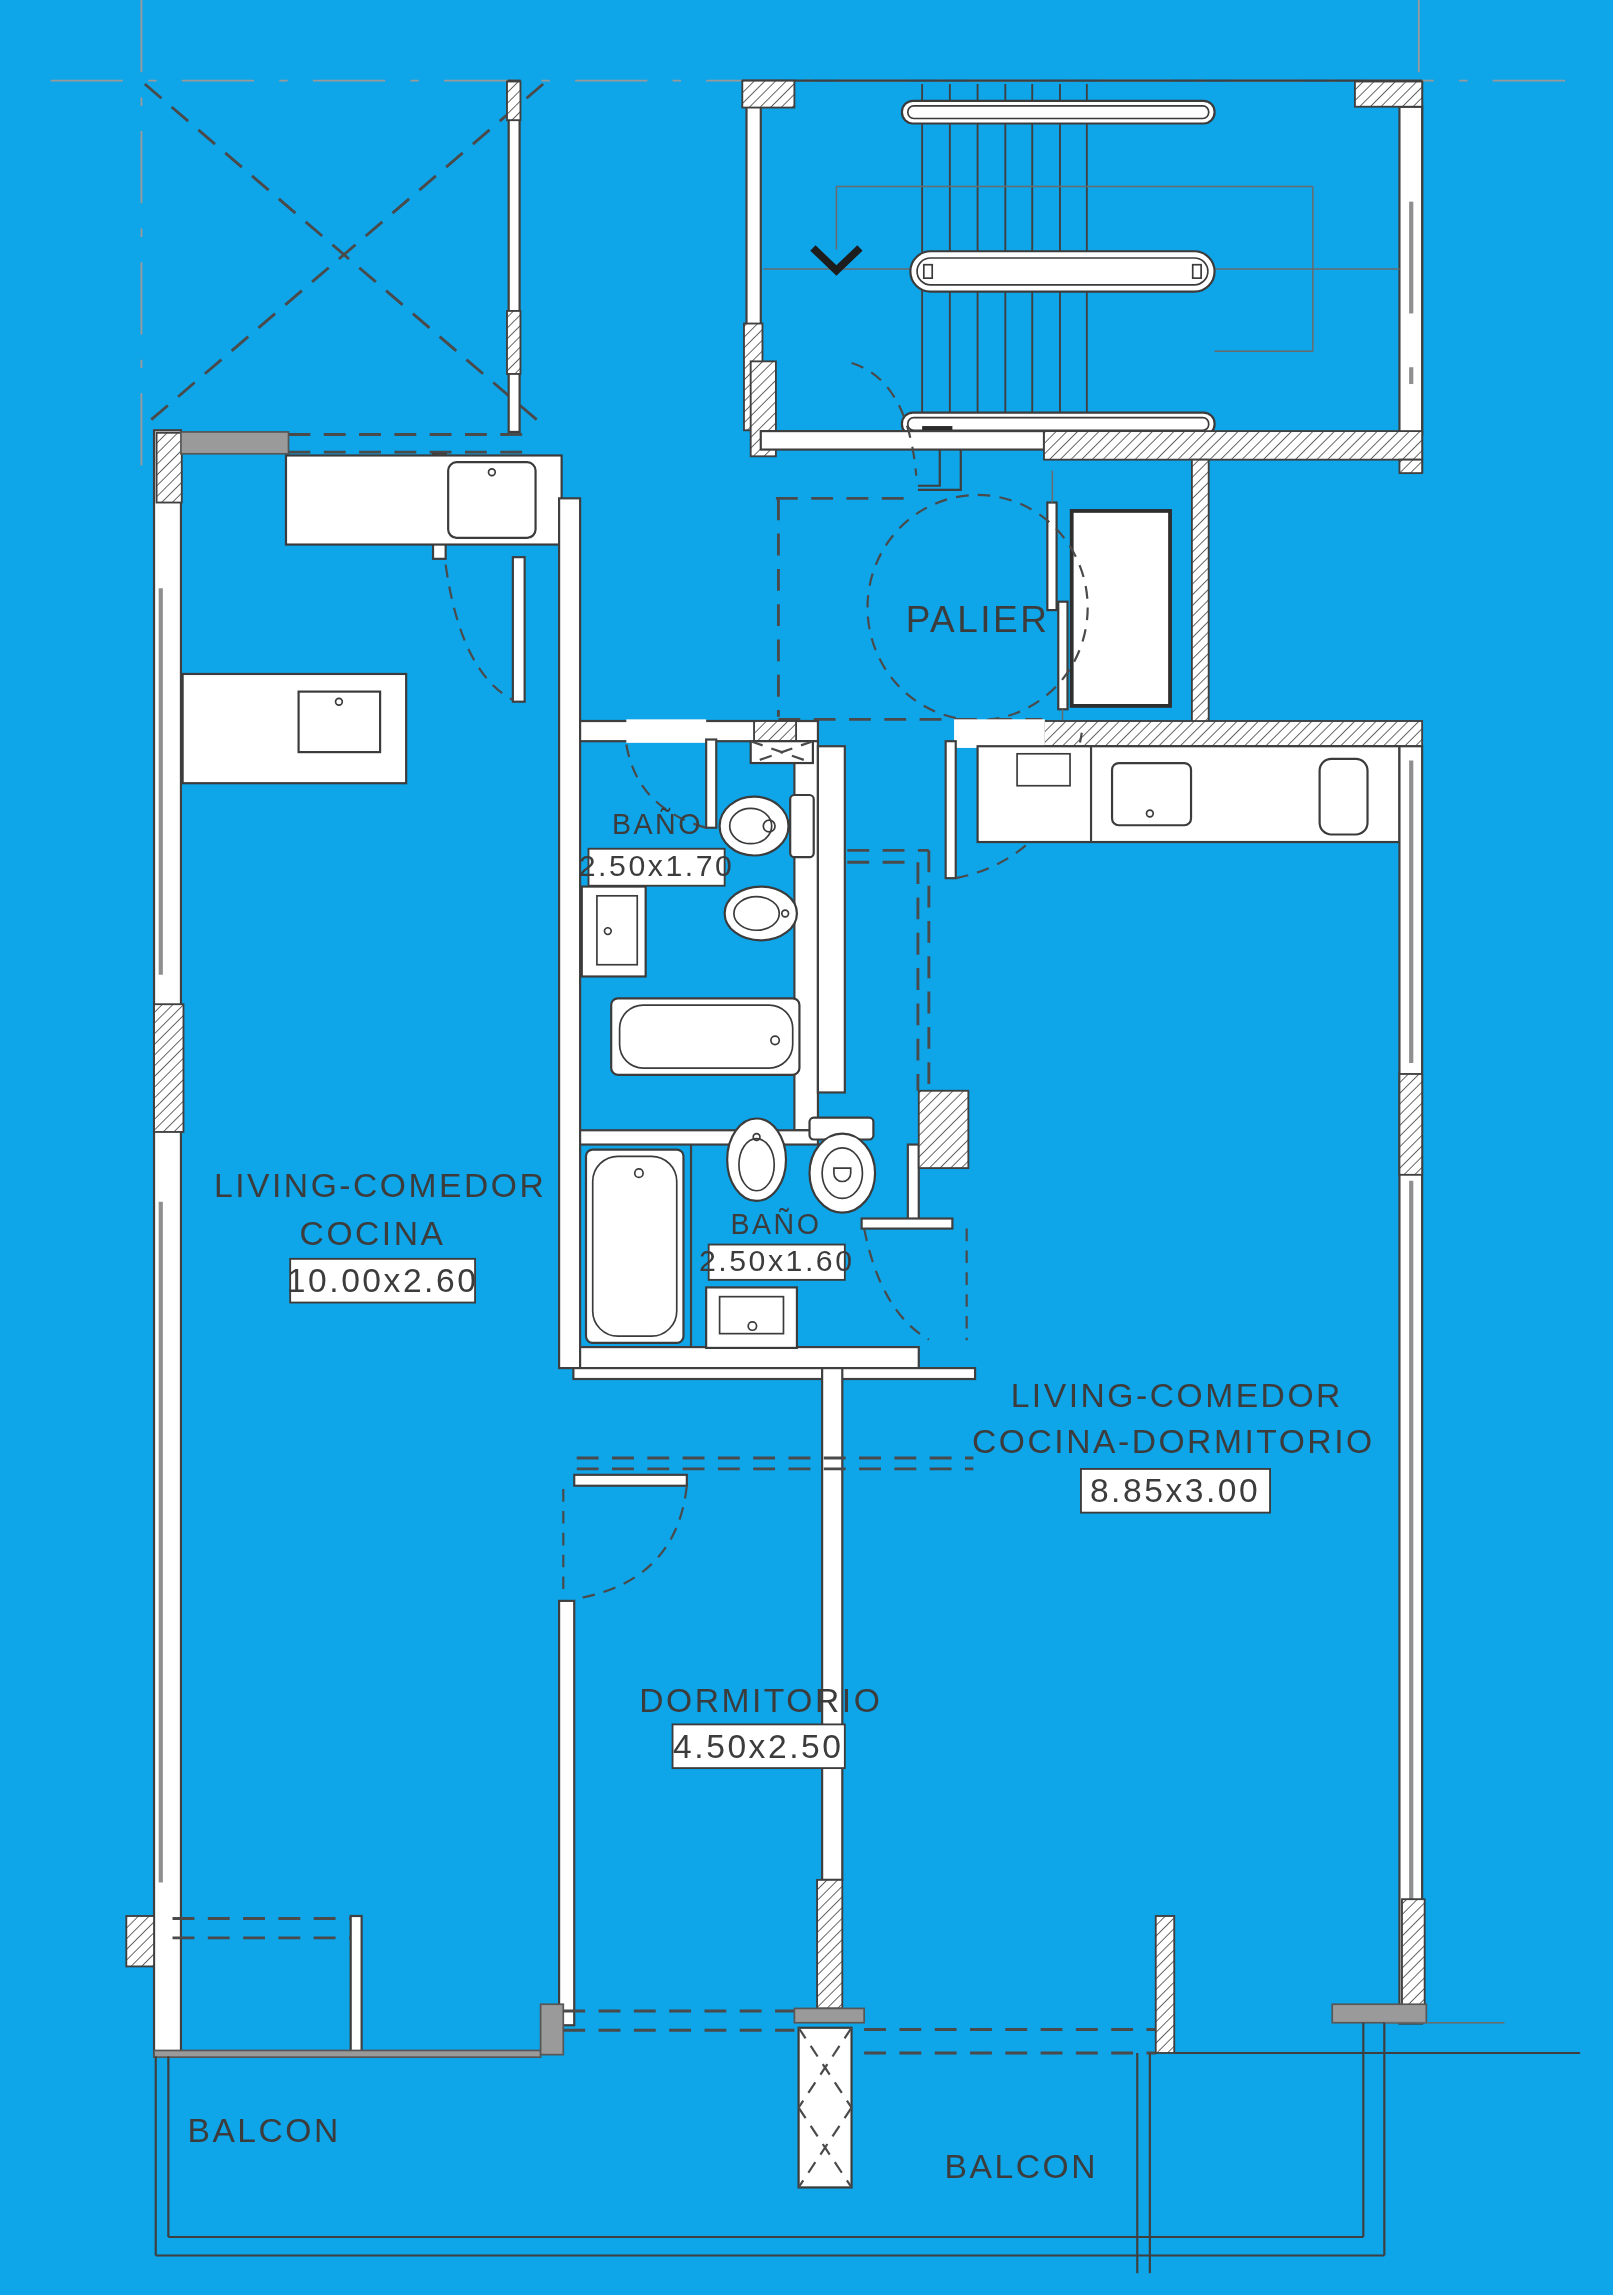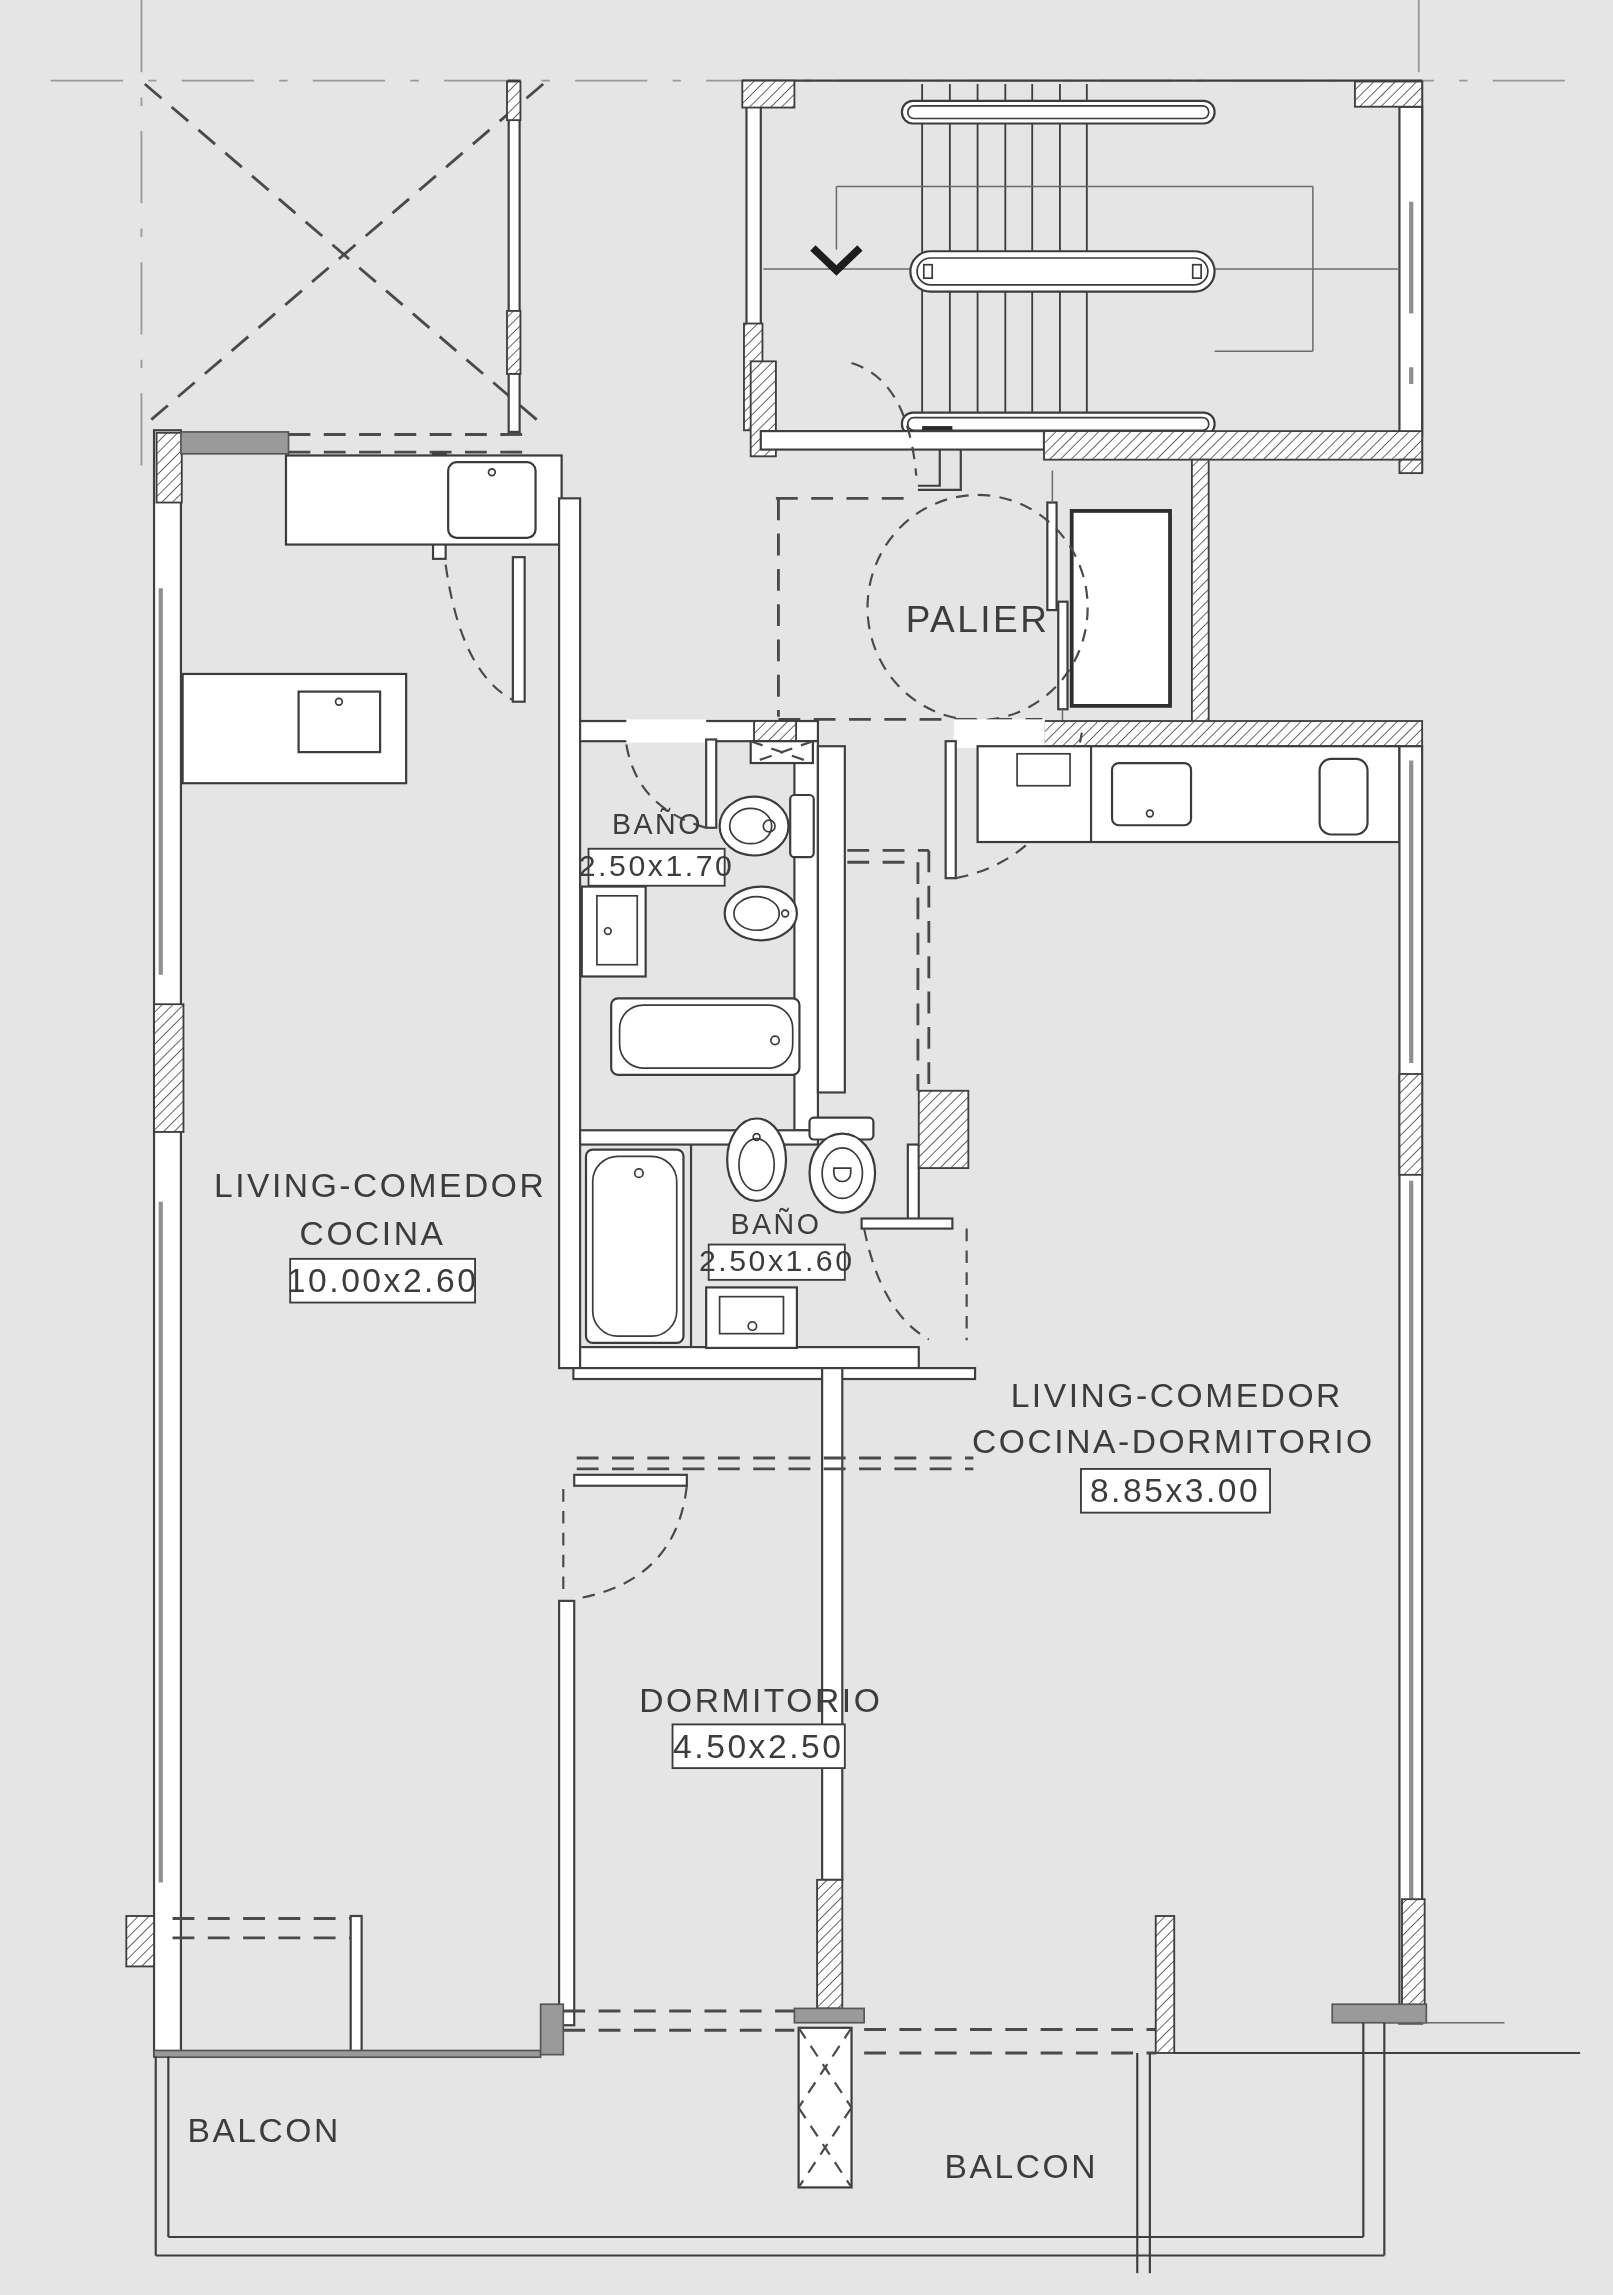--- a/index.html
+++ b/index.html
@@ -1,17 +1,17 @@
 <!DOCTYPE html>
 <html style="font-size:13.4px"><head>
 <meta charset="utf-8">
 <style>
   html,body{margin:0;padding:0;background:#ffffff;}
   body{font-family:"Liberation Sans", sans-serif;}
-  .plan-wrap{width:1614px;height:2295px;position:relative;background:#e5e5e5;}
+  .plan-wrap{width:1614px;height:2295px;position:relative;background:#0ea5e9;}
   svg{display:block;}
   
   .w    {stroke:#3f3f3f;stroke-width:2.6;fill:none;}
   .thin {stroke:#6b6b6b;stroke-width:1.8;fill:none;}
   .gray {stroke:#8f8f8f;stroke-width:5;fill:none;}
   .wallw{fill:#ffffff;stroke:#3f3f3f;stroke-width:2.6;}
   .wallg{fill:#9a9a9a;stroke:#565656;stroke-width:2;}
   .hat  {fill:url(#hatch);stroke:#3f3f3f;stroke-width:2.2;}
   .dashB{stroke:#4a4a4a;stroke-width:3.4;fill:none;stroke-dasharray:26 16;}
   .dashD{stroke:#4a4a4a;stroke-width:2.6;fill:none;stroke-dasharray:15 11;}

